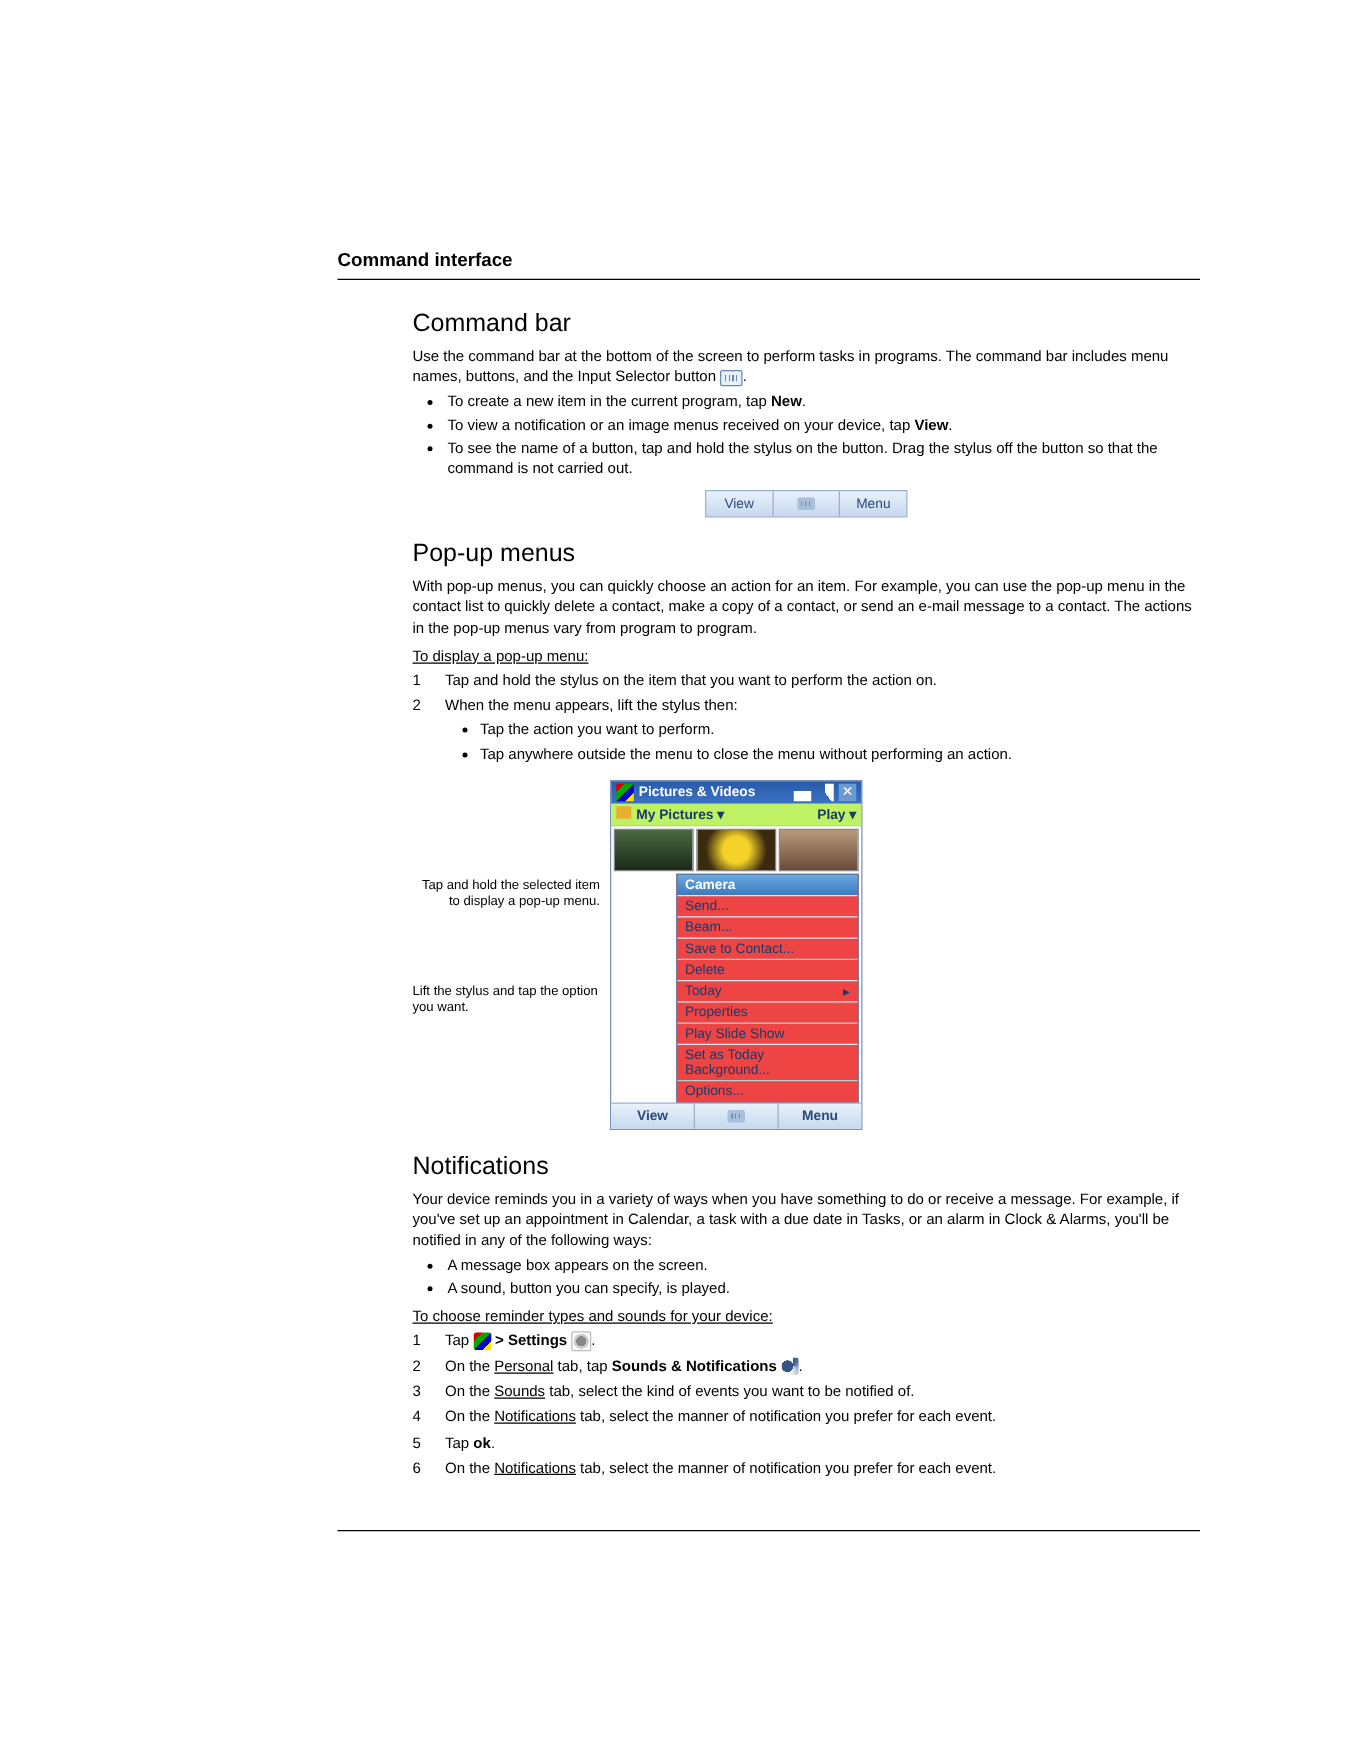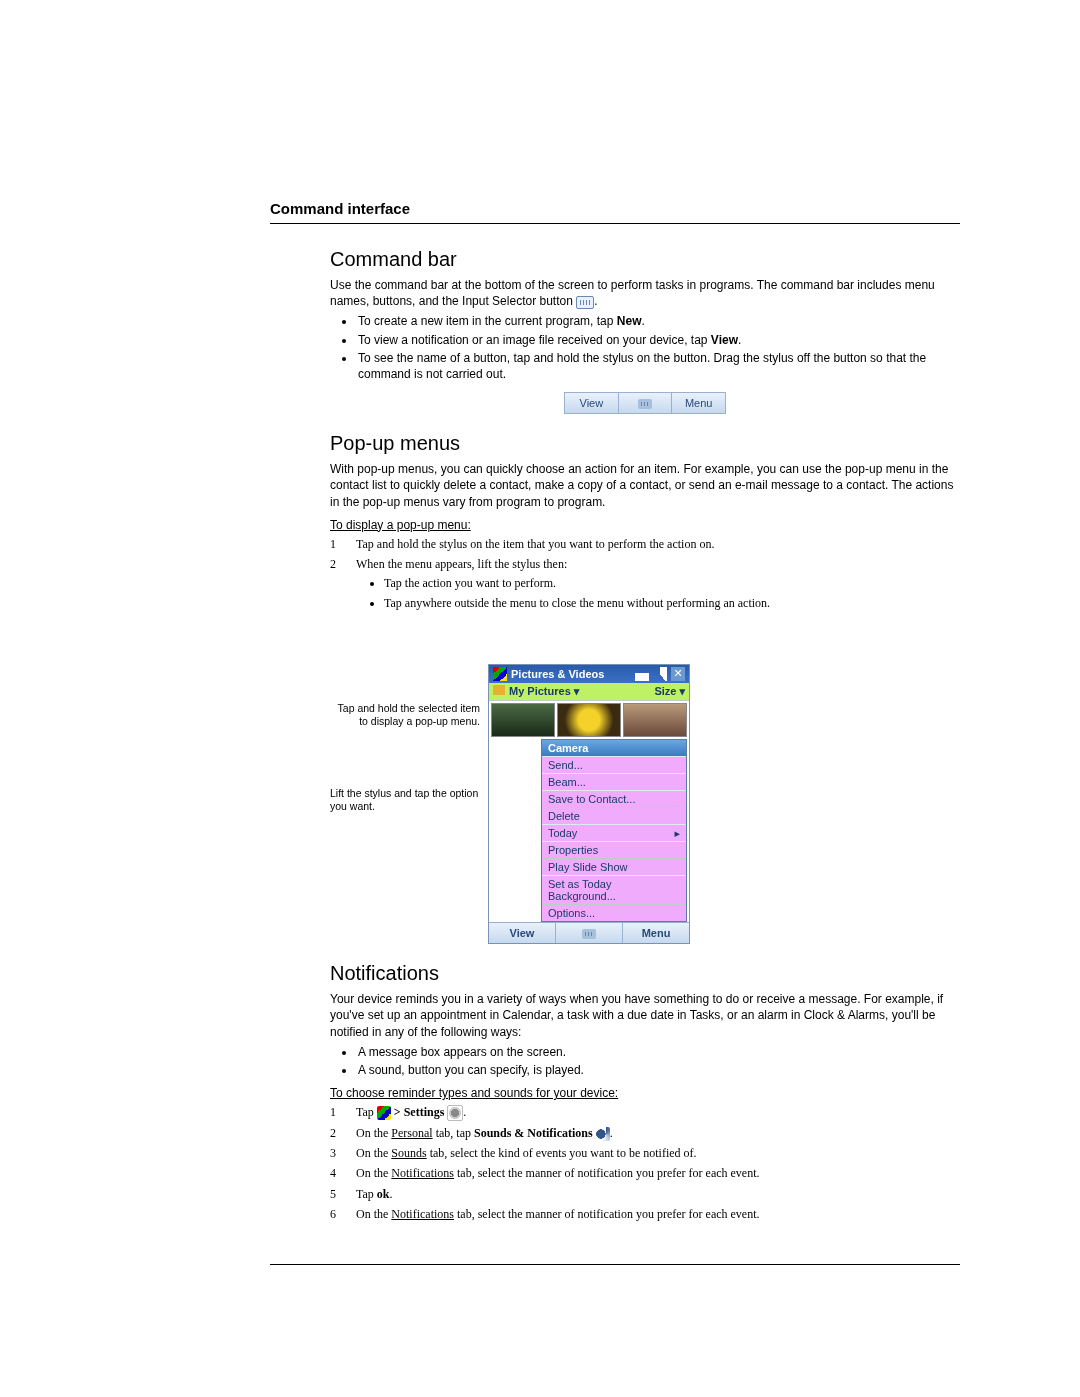--- a/index.html
+++ b/index.html
@@ -90,21 +90,20 @@
     font-size: 12px;
     margin: 8px 0 4px 0;
   }
   ol.numlist {
     font-size: 12px;
     line-height: 1.45;
     padding-left: 0;
     margin: 4px 0;
     list-style: none;
     counter-reset: item;
-    font-family: Liberation Serif, serif;
   }
   ol.numlist > li {
     counter-increment: item;
     position: relative;
     padding-left: 26px;
     margin-bottom: 3px;
   }
   ol.numlist > li::before {
     content: counter(item);
     position: absolute;
@@ -131,21 +130,20 @@
     line-height: 1.2;
     padding-right: 8px;
   }
   .callouts div { margin-bottom: 60px; }
   .callouts div:first-child { margin-top: 78px; text-align: right; }
   .device {
     width: 200px;
     border: 1px solid #7892b8;
     font-size: 11px;
     background: #fff;
-    margin-top: 40px;
   }
   .dev-titlebar {
     background: linear-gradient(#2a5aa8, #3a72c7);
     color: #fff;
     display: flex;
     align-items: center;
     padding: 2px 4px;
     gap: 4px;
   }
   .dev-titlebar .title { flex: 1; font-weight: bold; }
@@ -168,21 +166,21 @@
     flex: 1;
     height: 32px;
     border: 1px solid #888;
   }
   .thumb.a { background: linear-gradient(#4a6a44, #1a2a18); }
   .thumb.b { background: radial-gradient(circle at 50% 50%, #f5d22a 30%, #3a2a10 70%); }
   .thumb.c { background: linear-gradient(#b89a7a, #6a4a3a); }
   .menu {
     position: relative;
     margin: 0 2px 0 52px;
-    background: #f0abfc;
+    background: #ef4444;
     border: 1px solid #5a7aa8;
     font-size: 11px;
     color: #1a3a6a;
   }
   .menu .hdr {
     background: linear-gradient(#6aa8e0, #3a7ac0);
     color: #fff;
     padding: 2px 6px;
     font-weight: bold;
   }
@@ -236,21 +234,21 @@
 
   <div class="content">
 
     <h2 class="subhead">Command bar</h2>
     <p class="body">
       <span>Use the command bar at the bottom of the screen to perform tasks in programs. The command bar includes menu names, buttons, and the Input Selector button </span>
       <span class="inline-icon"></span>.
     </p>
     <ul class="bullets">
       <li><span>To create a new item in the current program, tap </span><b>New</b><span>.</span></li>
-      <li><span>To view a notification or an image file received on your device, tap </span><b>View</b><span>.</span></li>
+      <li><span>To view a notification or an image menus received on your device, tap </span><b>View</b><span>.</span></li>
       <li><span>To see the name of a button, tap and hold the stylus on the button. Drag the stylus off the button so that the command is not carried out.</span></li>
     </ul>
     <div class="cmdbar-figure">
       <div class="cell">View</div>
       <div class="cell"><span class="inline-icon" style="border:none;background:#a8c0dc;height:10px;width:14px;"></span></div>
       <div class="cell">Menu</div>
     </div>
 
     <h2 class="subhead">Pop-up menus</h2>
     <p class="body">With pop-up menus, you can quickly choose an action for an item. For example, you can use the pop-up menu in the contact list to quickly delete a contact, make a copy of a contact, or send an e-mail message to a contact. The actions in the pop-up menus vary from program to program.</p>
@@ -275,21 +273,21 @@
         <div class="dev-titlebar">
           <span class="ico" style="background:linear-gradient(135deg,#d00 25%,#0a0 25% 50%,#00c 50% 75%,#fd0 75%);"></span>
           <span class="title">Pictures &amp; Videos</span>
           <span class="ico" style="background:linear-gradient(to top,#fff 60%,transparent 60%);"></span>
           <span class="ico" style="background:conic-gradient(#fff 40%,transparent 40%);"></span>
           <span class="ico" style="background:#6a9ad0;color:#fff;text-align:center;">✕</span>
         </div>
         <div class="dev-subbar">
           <span class="ico" style="background:#e8b030;width:12px;height:10px;margin-right:4px;"></span>
           <span class="left"><span>My Pictures</span> <span>▾</span></span>
-          <span><span>Size</span> <span>▾</span></span>
+          <span><span>Play</span> <span>▾</span></span>
         </div>
         <div class="thumbs">
           <div class="thumb a"></div>
           <div class="thumb b"></div>
           <div class="thumb c"></div>
         </div>
         <div class="menu">
           <div class="hdr">Camera</div>
           <div class="item">Send...</div>
           <div class="item">Beam...</div>

